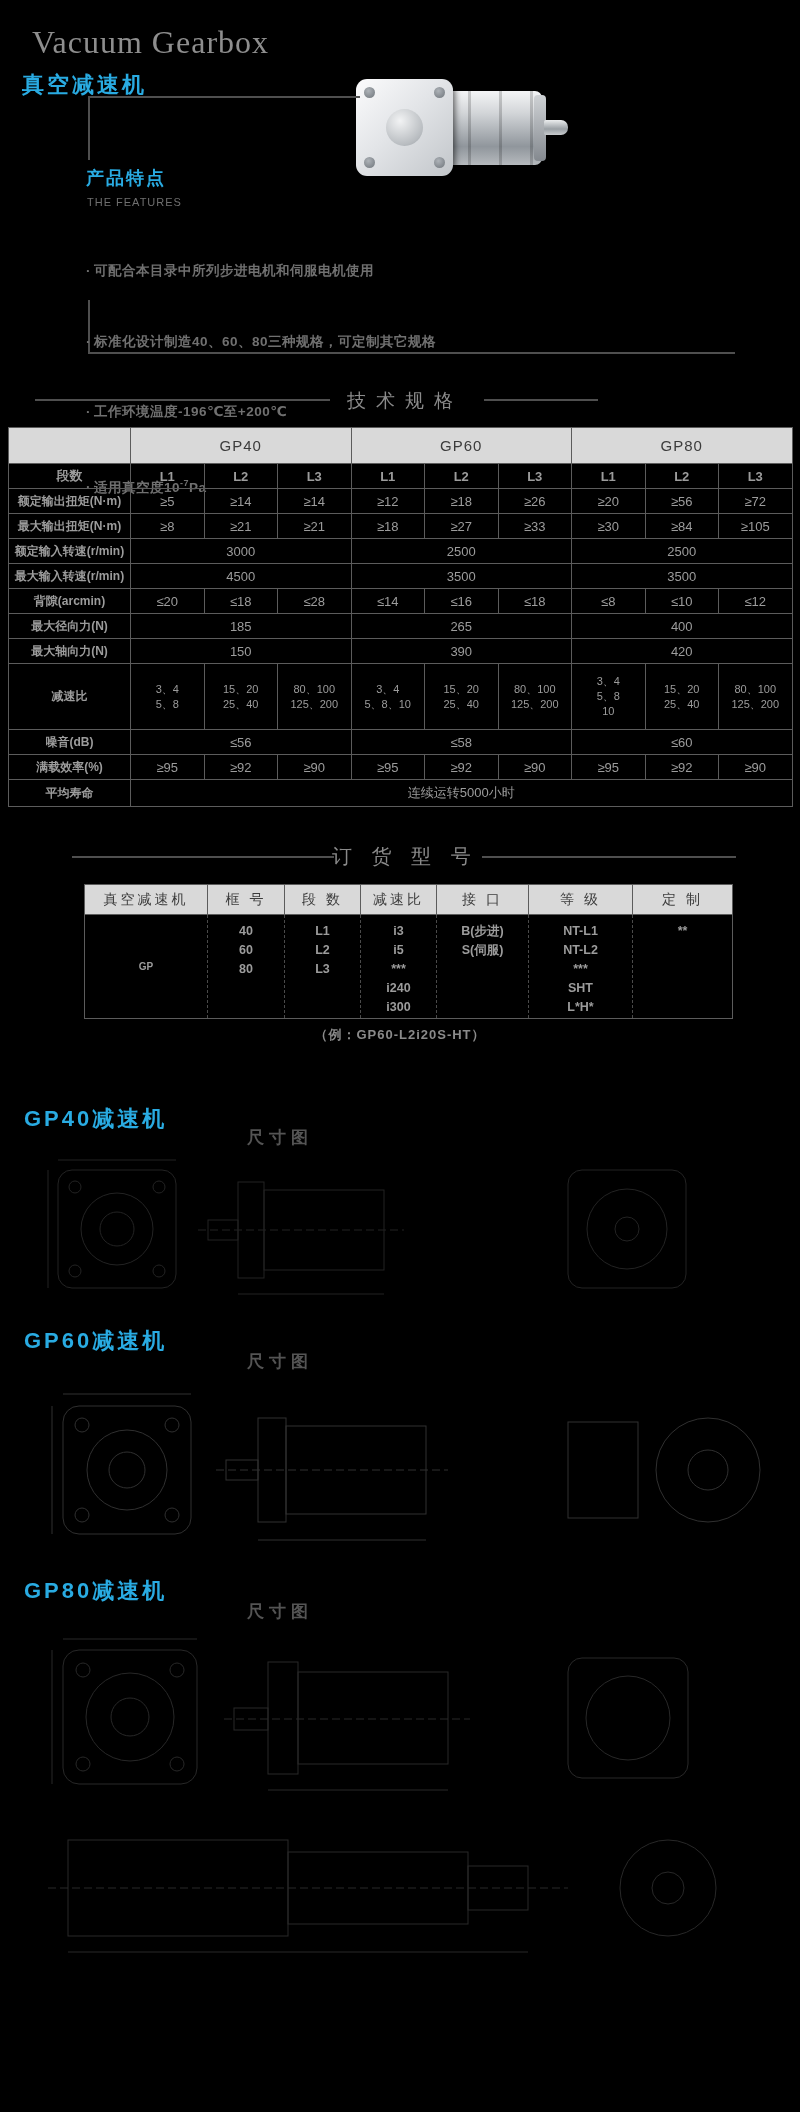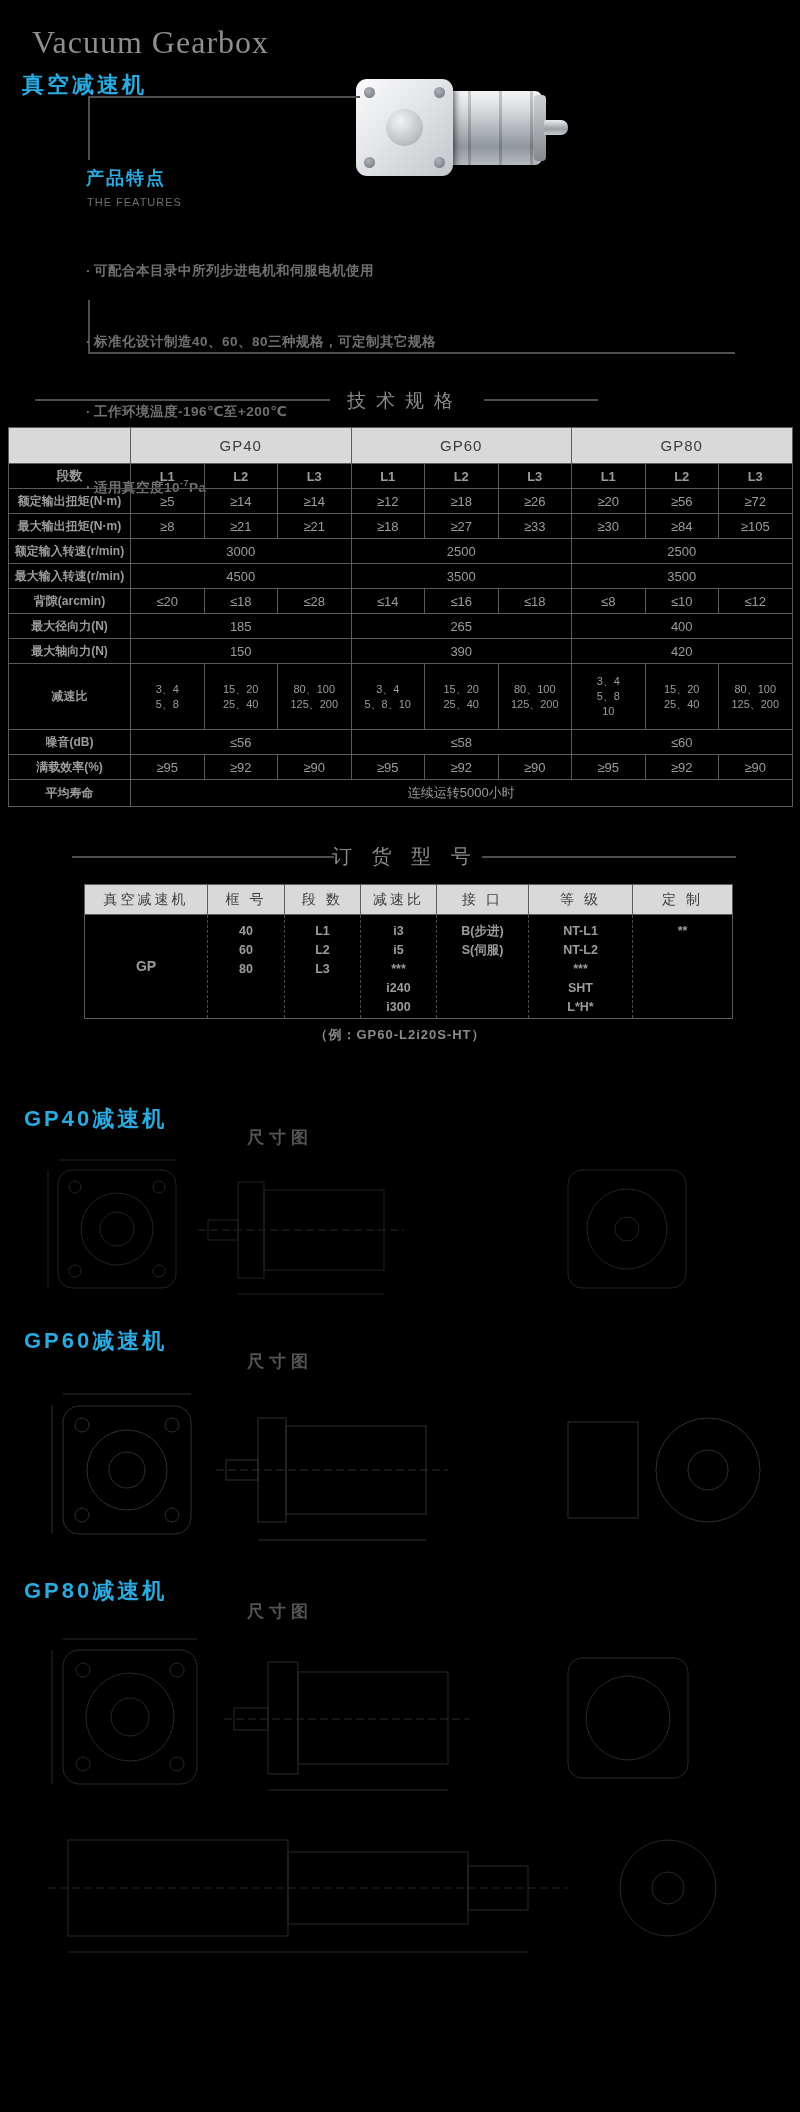--- a/index.html
+++ b/index.html
@@ -55,21 +55,21 @@
   #specTable tr.tall td.val{font-size:11px;line-height:15px;}
   
   #orderTable{position:absolute;left:84px;top:884px;width:648px;border-collapse:collapse;
       table-layout:fixed;border:1px solid #5c5c5c;}
   #orderTable tr.ohdr td{background:#d9d9d9;color:#3c3c3c;font-size:14px;height:27px;
       text-align:center;letter-spacing:3px;border:1px solid #5c5c5c;}
   #orderTable tr.obody td{border:none;border-left:1px dashed #4a4a4a;height:94px;
       vertical-align:top;text-align:center;color:#9c9c9c;font-size:12.5px;line-height:19px;
       padding-top:7px;font-weight:600;}
   #orderTable tr.obody td:first-child{border-left:none;vertical-align:middle;
-      font-size:14px;padding-top:0;}
+      font-size:10px;padding-top:0;}
   #orderExample{left:0;top:1026px;width:800px;text-align:center;font-size:13px;
       font-weight:bold;color:#8a8a8a;letter-spacing:1px;}
   
   .gpTitle{position:absolute;left:24px;font-size:22px;font-weight:bold;color:#29abe2;
       letter-spacing:3px;}
   .dimLabel{position:absolute;left:0;width:560px;text-align:center;font-size:17px;
       font-weight:bold;color:#545454;letter-spacing:5px;}
   .dim-svg{position:absolute;left:8px;}
 </style>
 </head>

